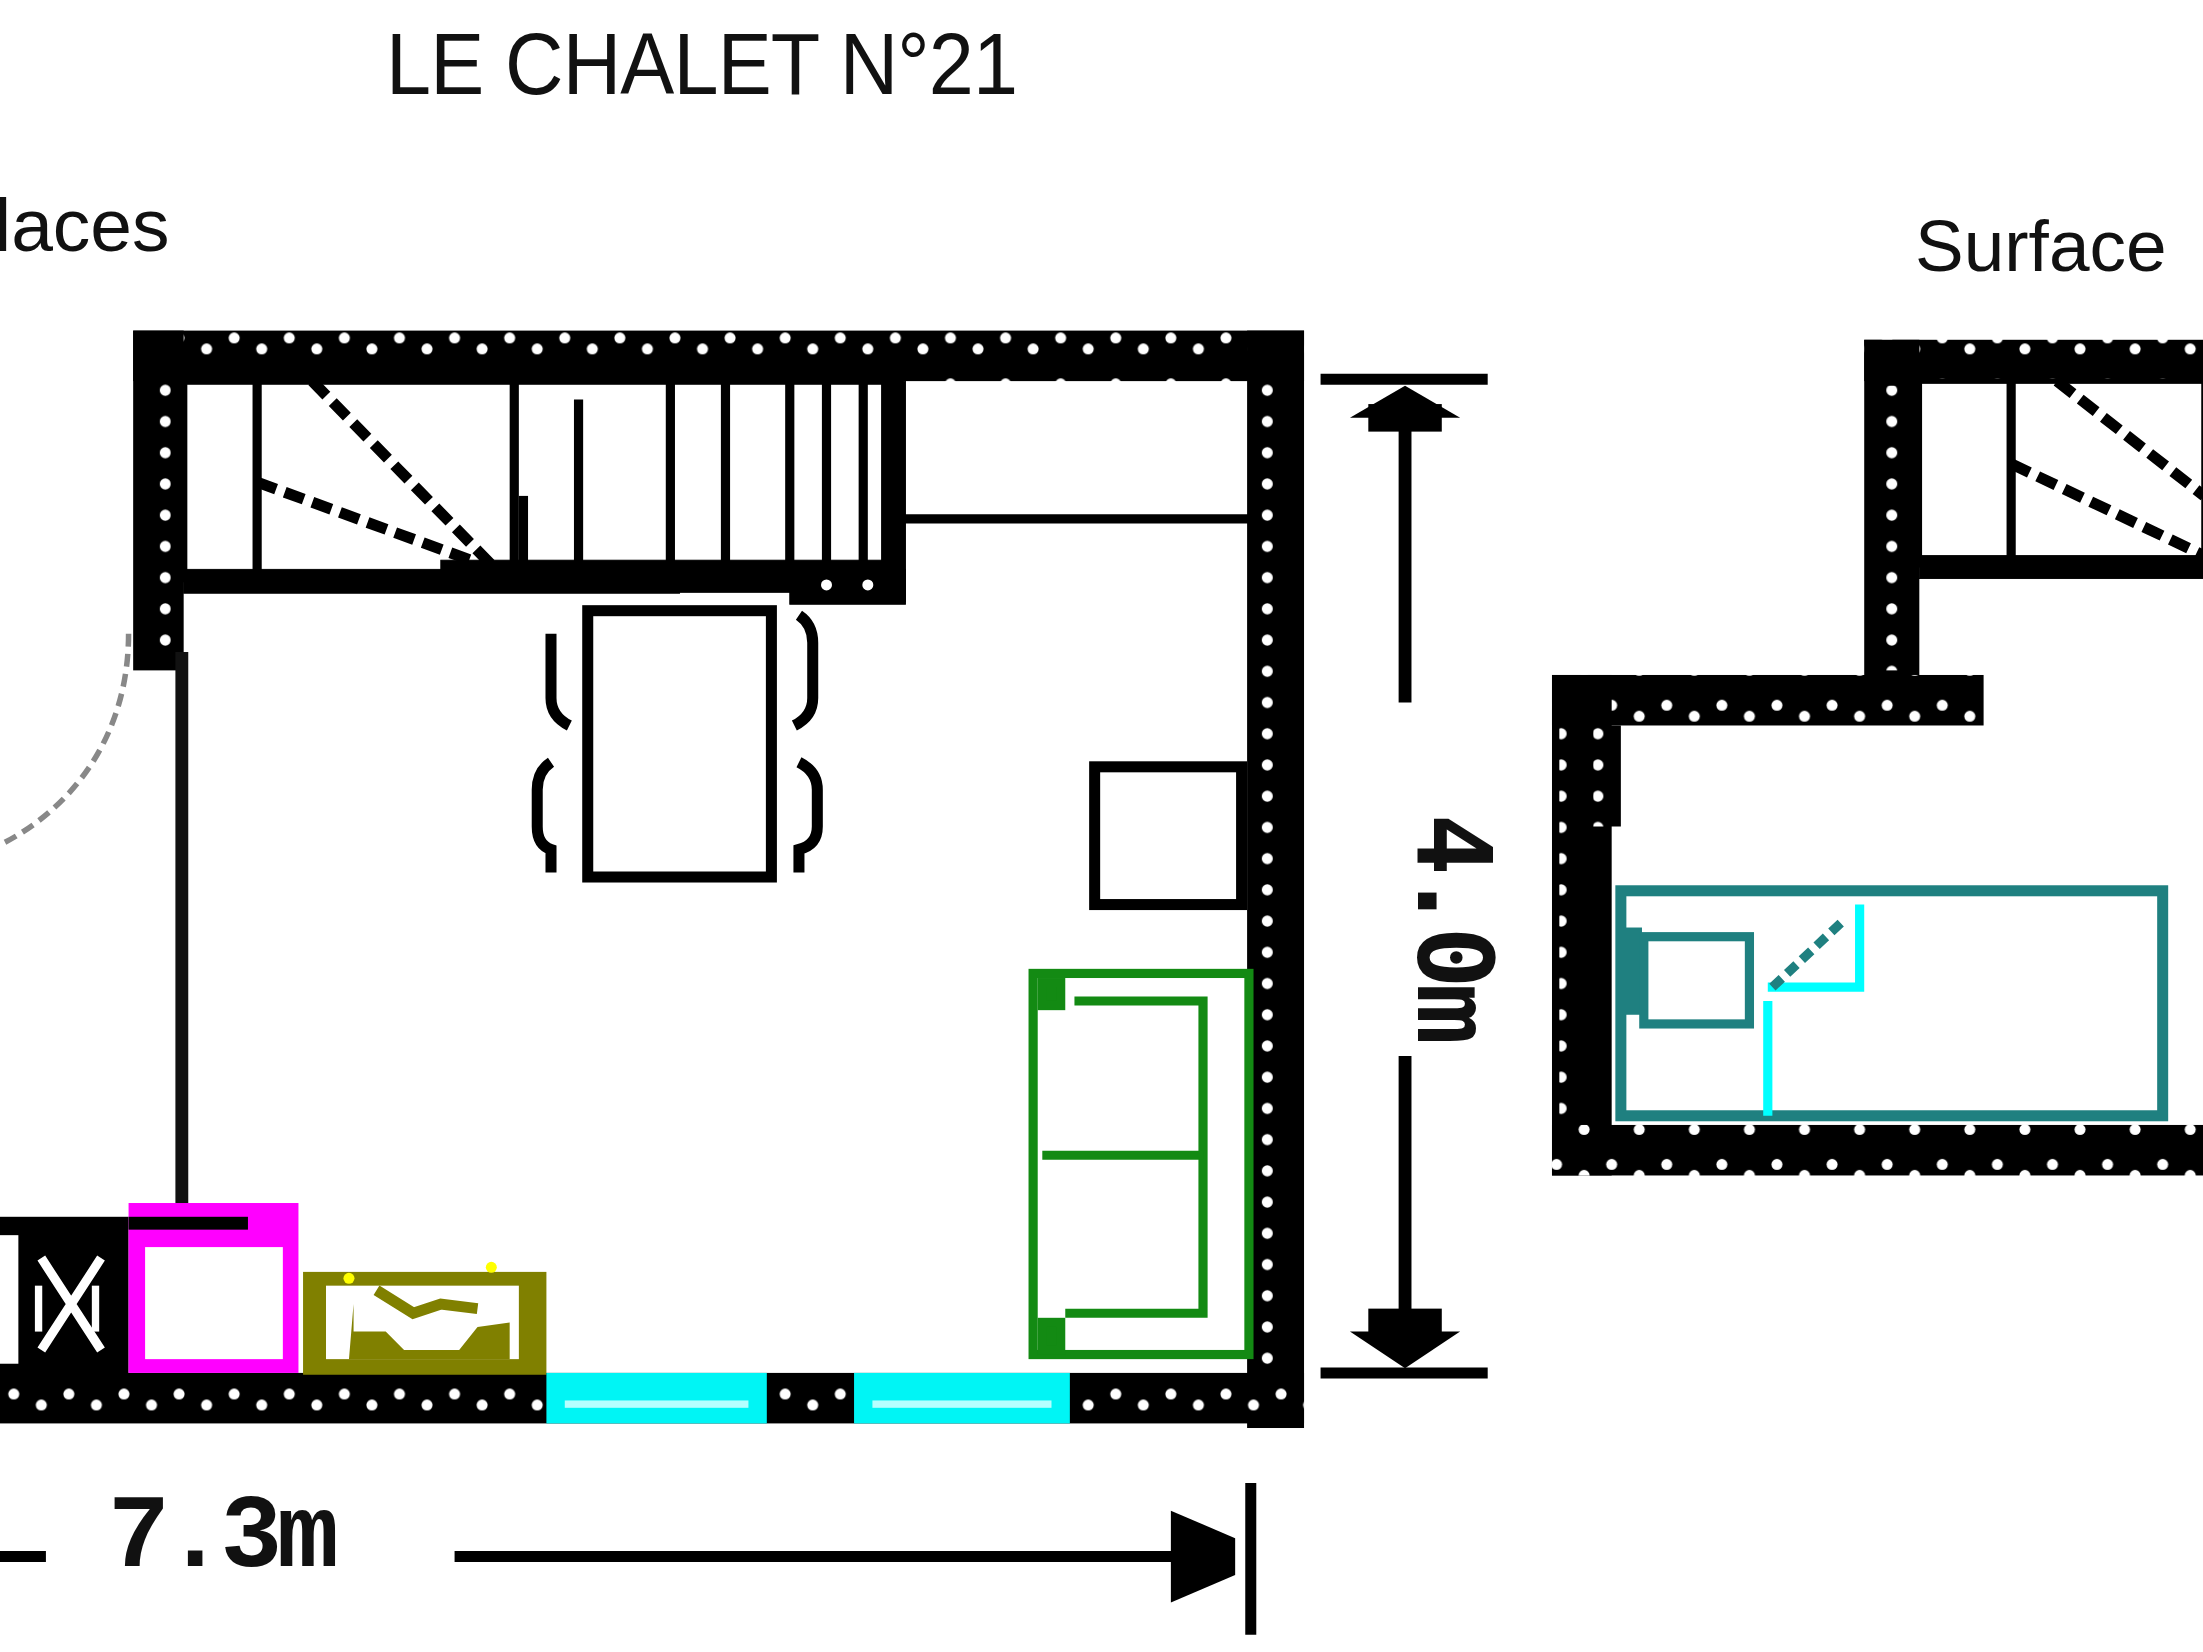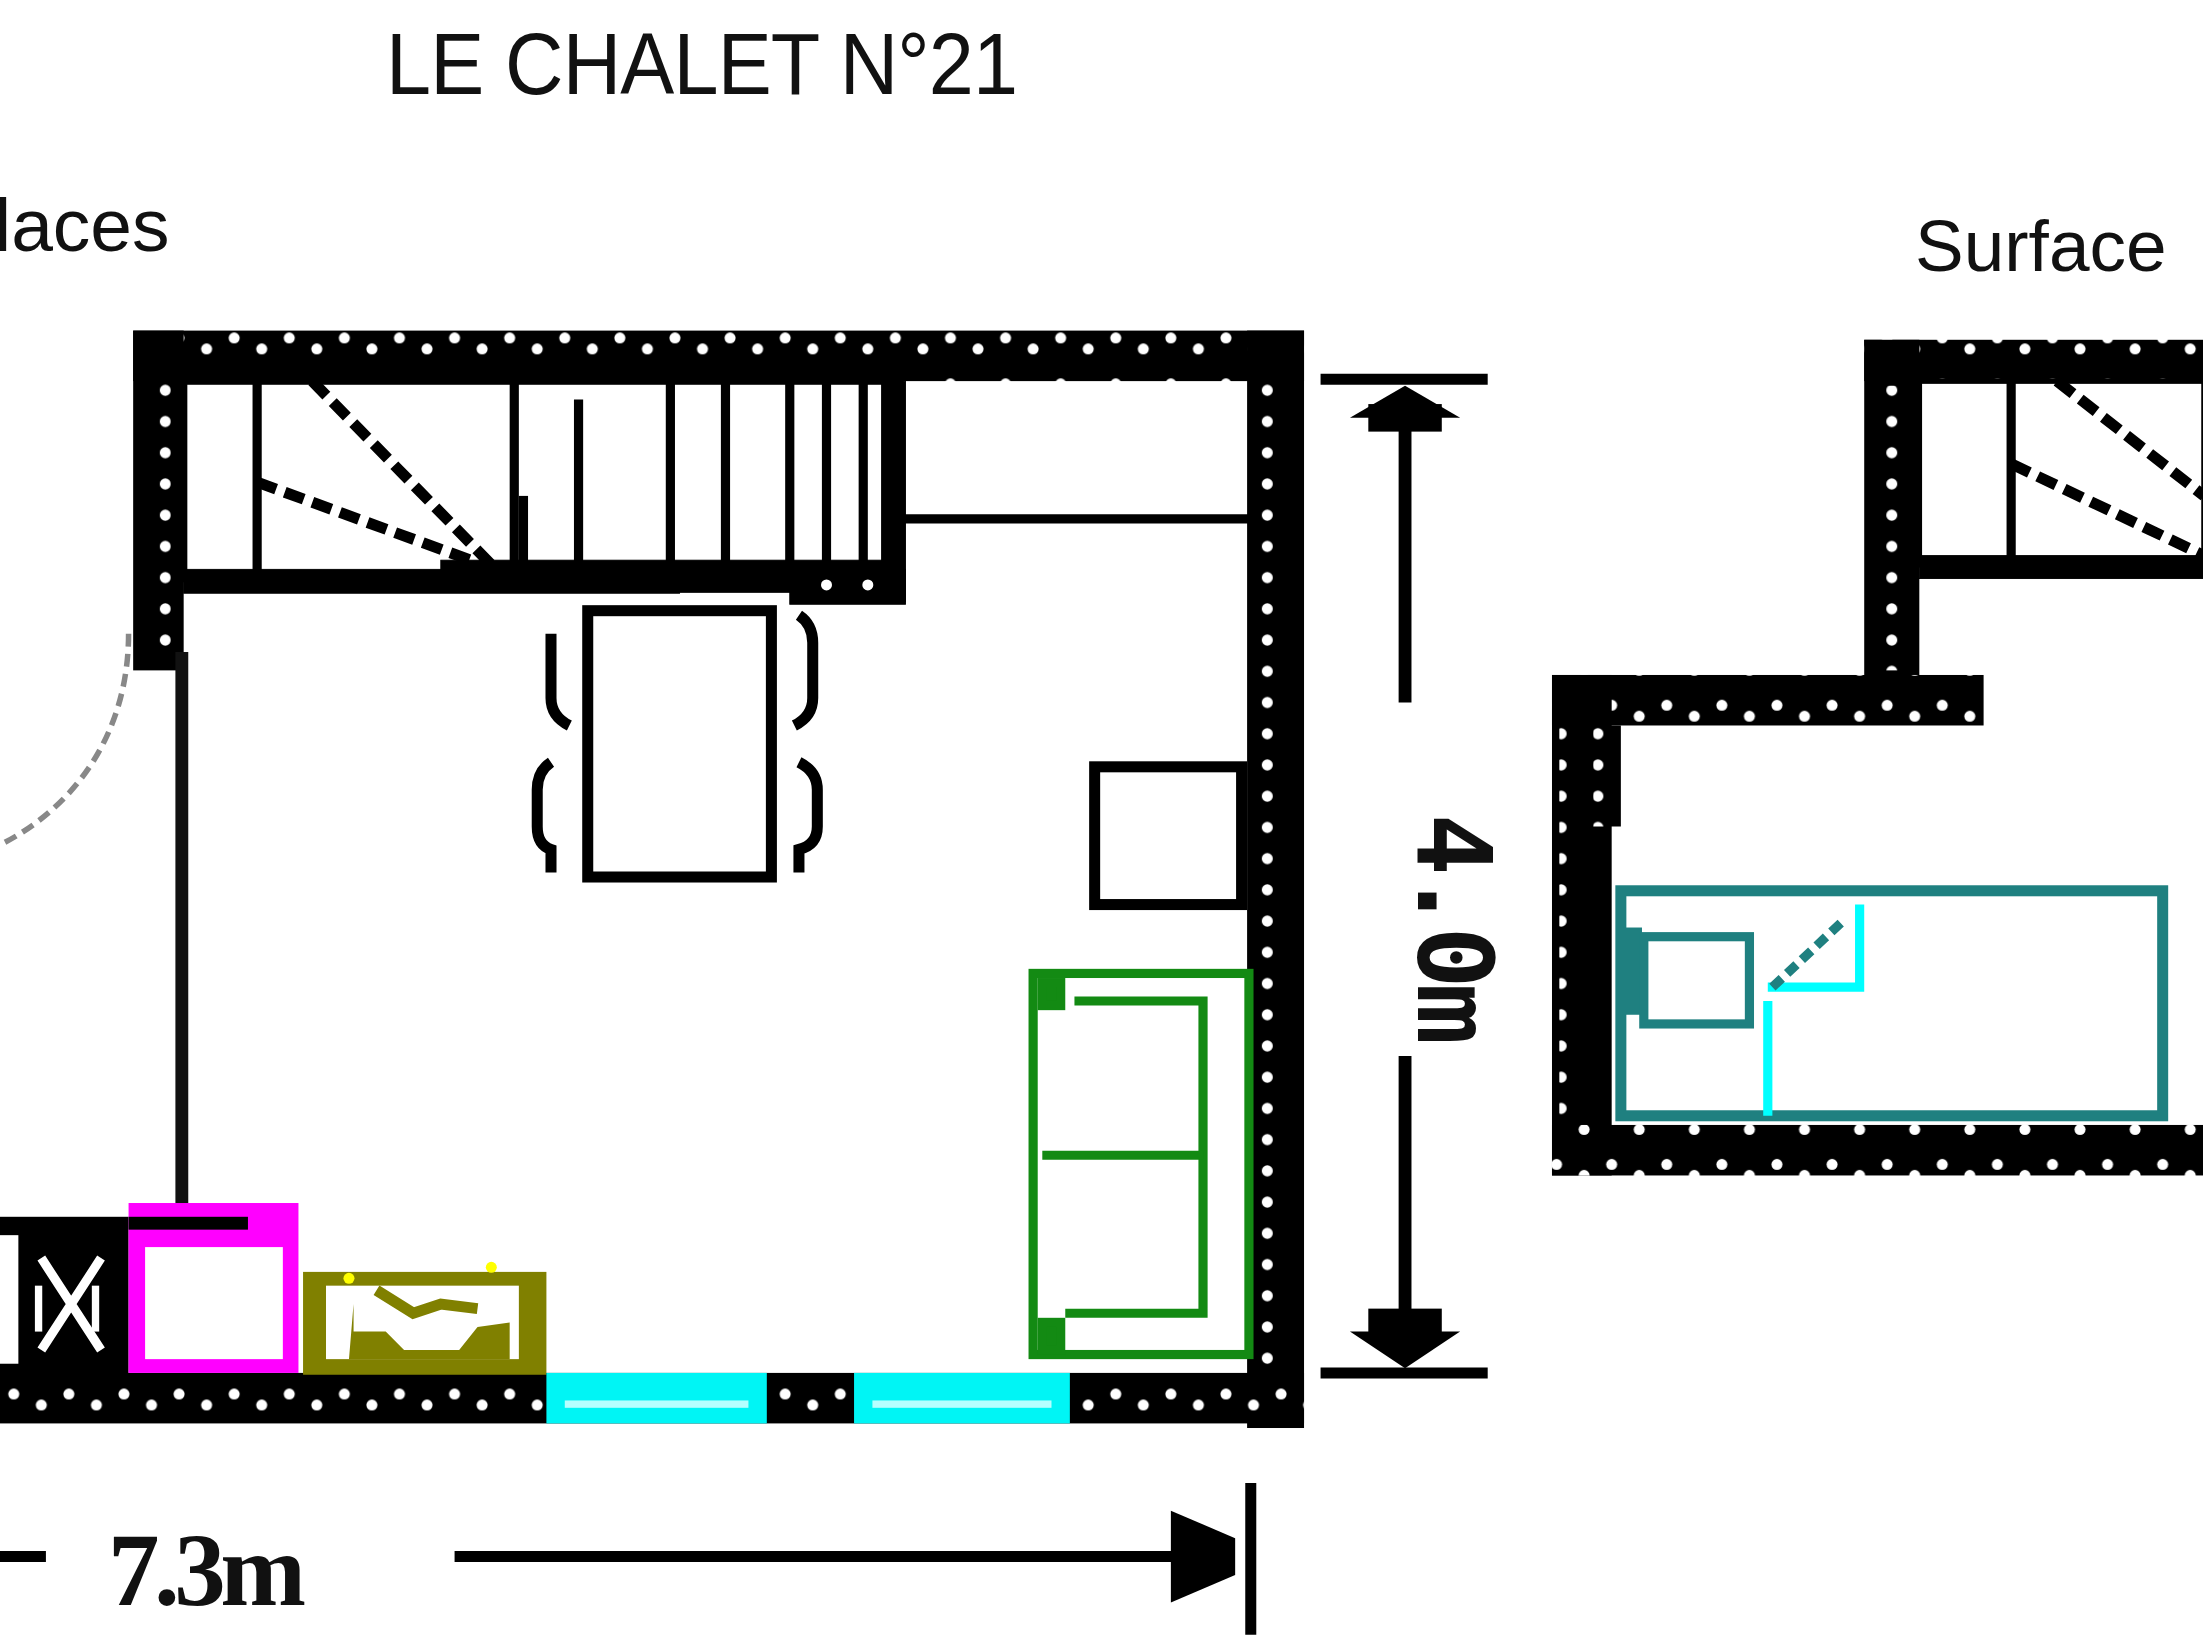--- a/index.html
+++ b/index.html
@@ -1,21 +1,21 @@
 <!DOCTYPE html>
 <html style="font-size:14.7px"><head>
 <meta charset="utf-8">
 <style>
   html, body { margin: 0; padding: 0; background: #ffffff; }
   body { width: 2204px; height: 1653px; overflow: hidden; position: relative; font-family: "Liberation Sans", sans-serif; }
   .label { position: absolute; color: #111; white-space: nowrap; font-family: "Liberation Sans", sans-serif; }
   #title { left: 386px; top: 13px; font-size: 88px; letter-spacing: -0.9px; transform: scaleX(0.92); transform-origin: left top; }
   #places { left: -5.5px; top: 182px; font-size: 75px; }
   #surface { left: 1915px; top: 180px; font-size: 73px; margin-top: 24px; }
-  #dim-h-label { left: 108px; top: 1480px; font-size: 103px; font-family: Liberation Serif, serif; font-weight: bold; letter-spacing: -5.5px; margin-top: 31px; }
+  #dim-h-label { left: 108px; top: 1480px; font-size: 103px; font-family: Liberation Mono, monospace; font-weight: bold; letter-spacing: -5.5px; }
   #dim-v-label { left: 1348px; top: 859px; font-size: 103px; font-family: "DejaVu Sans Mono", monospace; font-weight: bold; transform: rotate(90deg); transform-origin: center center; width: 211px; text-align: center; letter-spacing: -5.5px; }
   svg { position: absolute; left: 0; top: 0; }
 </style>
 </head>
 <body>
 
 <div class="label" id="title">LE CHALET N°21</div>
 <div class="label" id="places">laces</div>
 <div class="label" id="surface">Surface</div>
 

